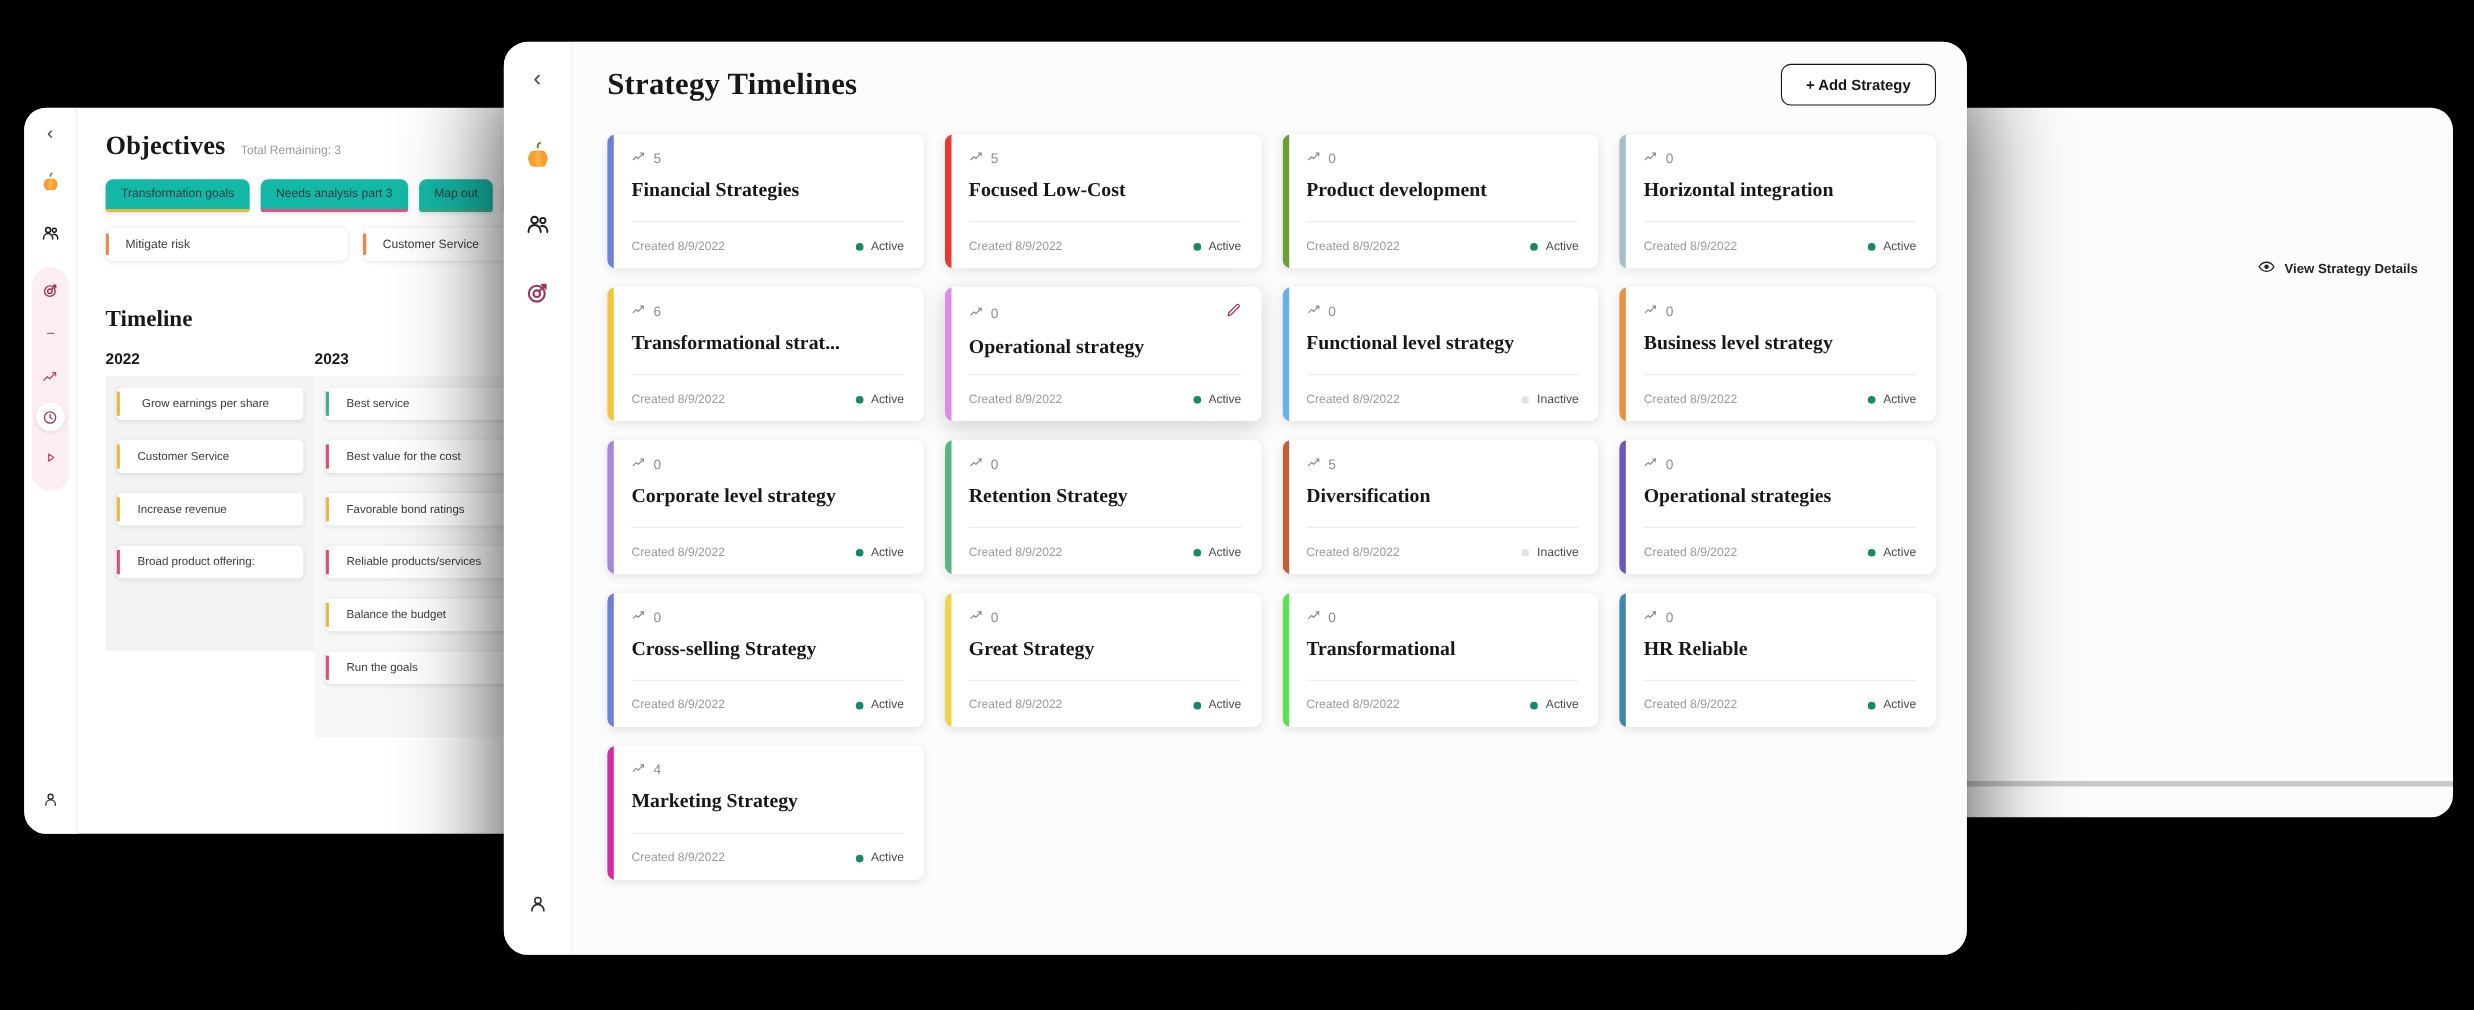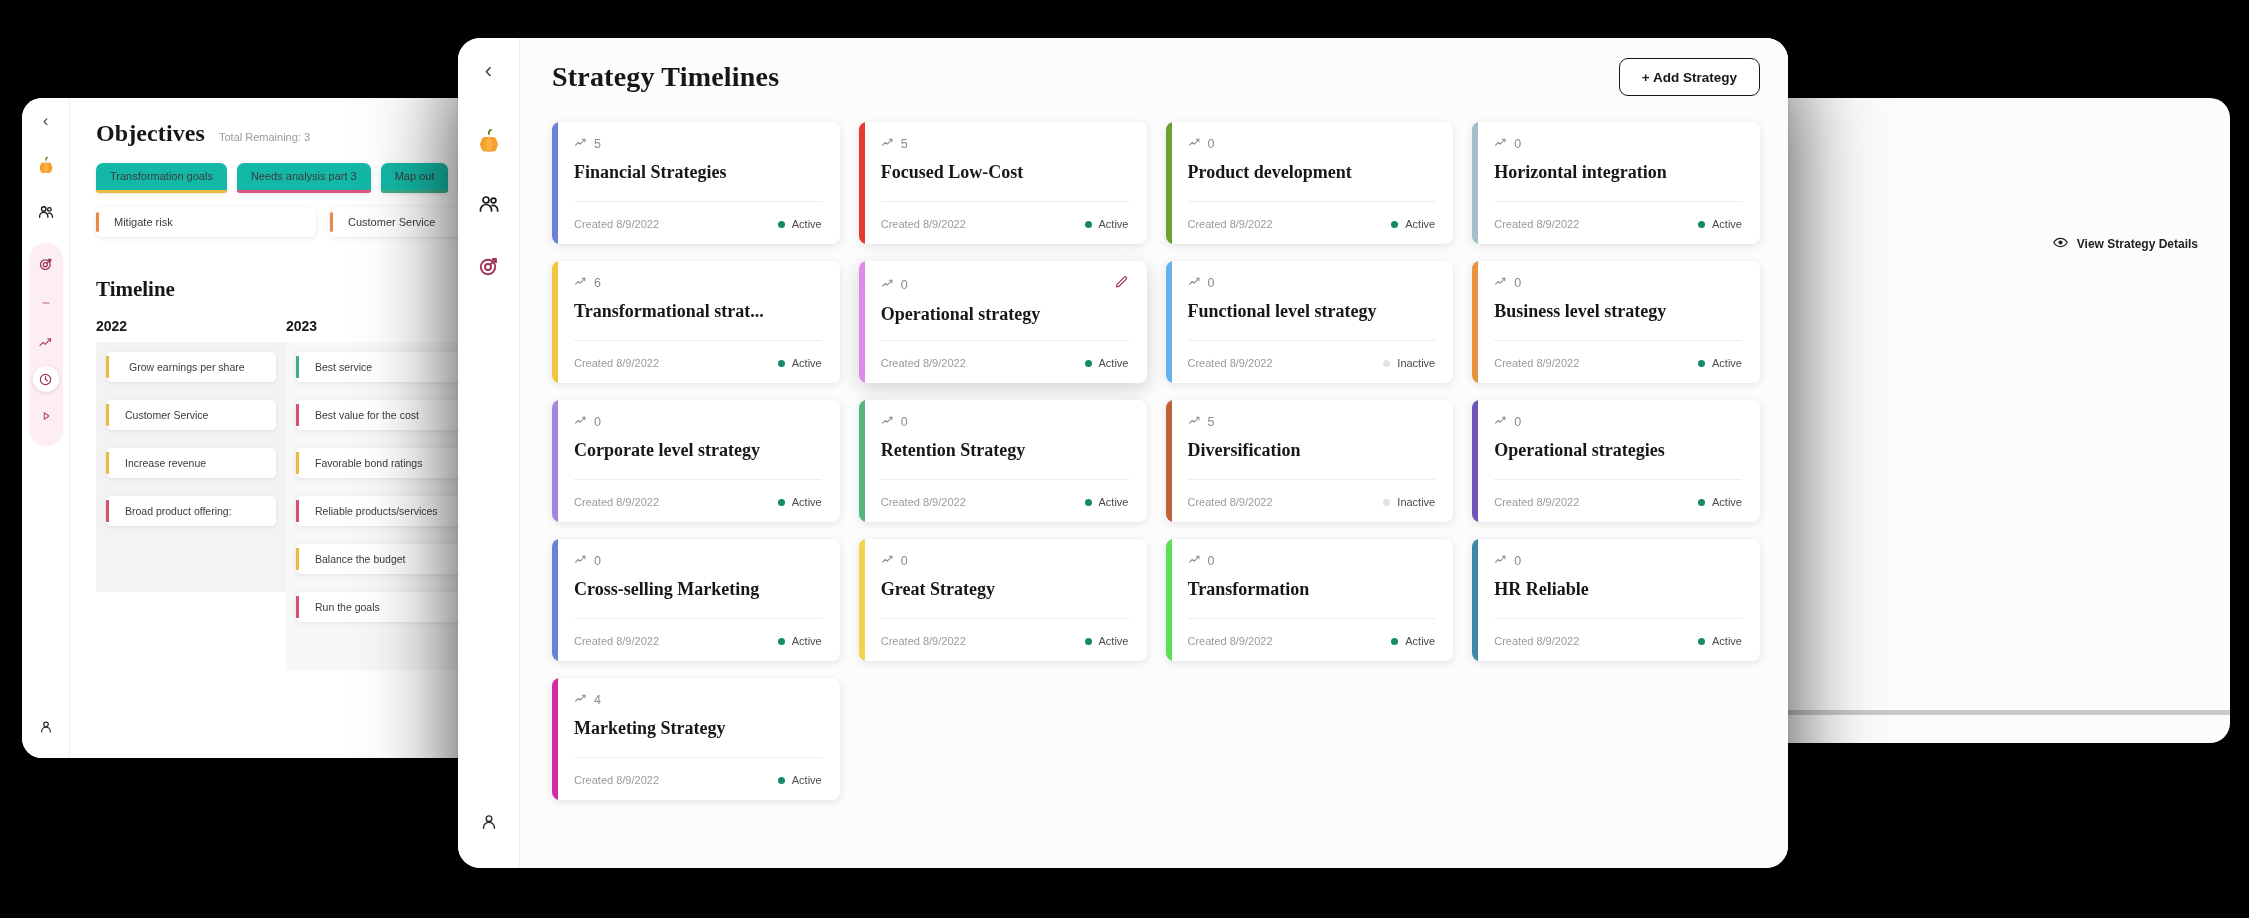--- a/index.html
+++ b/index.html
@@ -724,21 +724,21 @@
             <div class="card" style="--c: #6b80d6; background-image: linear-gradient(rgb(107, 128, 214), rgb(107, 128, 214)); background-repeat: no-repeat; background-size: 6px 100%; background-position: left top;">
               <div class="card-top">
                 <div class="card-count">
                   <span><svg width="13" height="13" viewBox="0 0 24 24" fill="none" stroke="#8b8b90" stroke-width="2" stroke-linecap="round" stroke-linejoin="round">
                       <path d="M3 17l5-5 3.5 3L20 6"></path>
                       <path d="M15.5 6H20v4.5"></path>
                     </svg></span>
                   <span>0</span>
                 </div>
               </div>
-              <div class="card-name">Cross-selling Marketing</div>
+              <div class="card-name">Cross-selling Strategy</div>
               <div class="card-sep"></div>
               <div class="card-foot">
                 <span>Created 8/9/2022</span>
                 <span class="status">
                   <span class="dot"></span>
                   <span>Active</span>
                 </span>
               </div>
             </div>
             <div class="card" style="--c: #f2d34d; background-image: linear-gradient(rgb(242, 211, 77), rgb(242, 211, 77)); background-repeat: no-repeat; background-size: 6px 100%; background-position: left top;">
@@ -764,21 +764,21 @@
             <div class="card" style="--c: #5ce053; background-image: linear-gradient(rgb(92, 224, 83), rgb(92, 224, 83)); background-repeat: no-repeat; background-size: 6px 100%; background-position: left top;">
               <div class="card-top">
                 <div class="card-count">
                   <span><svg width="13" height="13" viewBox="0 0 24 24" fill="none" stroke="#8b8b90" stroke-width="2" stroke-linecap="round" stroke-linejoin="round">
                       <path d="M3 17l5-5 3.5 3L20 6"></path>
                       <path d="M15.5 6H20v4.5"></path>
                     </svg></span>
                   <span>0</span>
                 </div>
               </div>
-              <div class="card-name">Transformation</div>
+              <div class="card-name">Transformational</div>
               <div class="card-sep"></div>
               <div class="card-foot">
                 <span>Created 8/9/2022</span>
                 <span class="status">
                   <span class="dot"></span>
                   <span>Active</span>
                 </span>
               </div>
             </div>
             <div class="card" style="--c: #3d88a8; background-image: linear-gradient(rgb(61, 136, 168), rgb(61, 136, 168)); background-repeat: no-repeat; background-size: 6px 100%; background-position: left top;">

